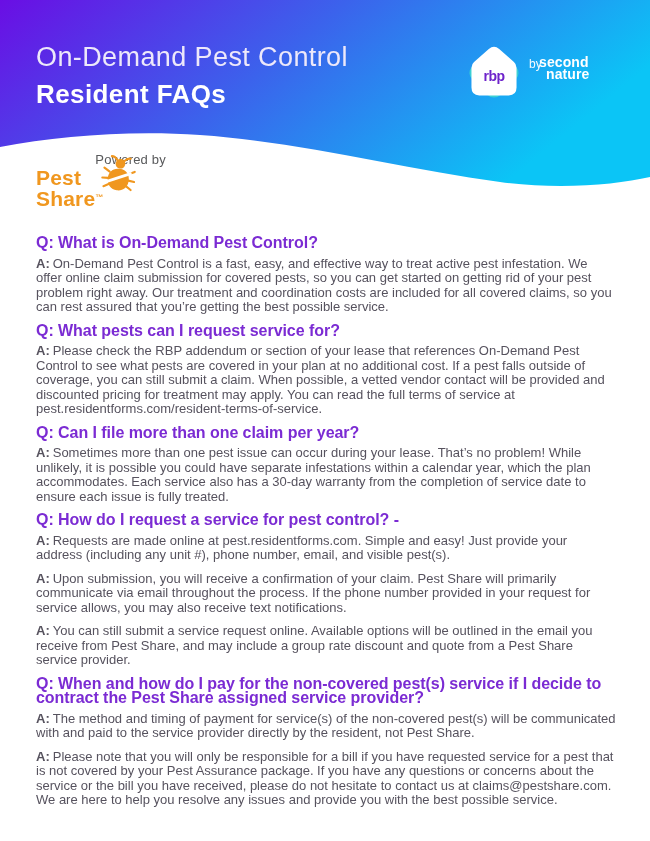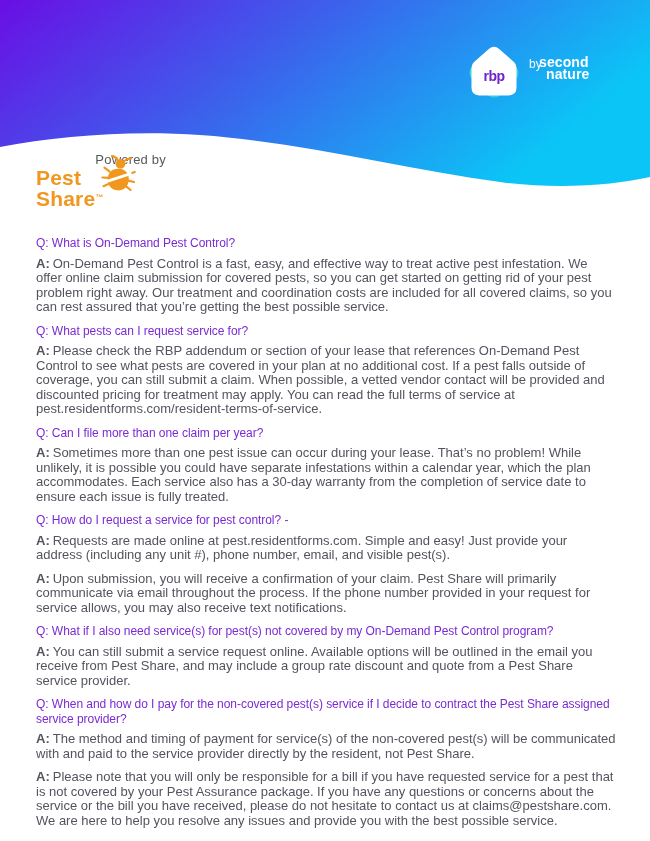--- a/index.html
+++ b/index.html
@@ -32,21 +32,21 @@
   .powered-label { font-size:13px; color:var(--powered-gray,#58595B); letter-spacing:0.2px; margin-left:3px;text-align:right; }
   .brand { font-size:21px; font-weight:800; color:var(--pestshare-orange,#F0971F); line-height:21px; letter-spacing:0.2px; }
   .share-row { }
   .tm { font-size:8px; font-weight:700; color:var(--pestshare-orange,#F0971F); vertical-align:super; }
   .bug-icon { position:absolute; left:64px; top:3px; width:38px; height:38px;
               color:var(--pestshare-orange,#F0971F); transform:rotate(8deg); }
 
   
   .content { padding:21px 34px 0 36px; }
   .faq-item { margin-bottom:9px; }
-  .question { font-size:12px; font-weight:400; color:var(--question-purple,#7B2BD3);
+  .question { font-size:16px; font-weight:700; color:var(--question-purple,#7B2BD3);
               line-height:14.5px; letter-spacing:-0.05px; margin-bottom:6px; }
   .answer { font-size:13px; color:var(--answer-gray,#56525E); line-height:14.5px; }
   .answer .a-prefix { font-weight:700; margin-right:3px; }
 </style>
 </head>
 <body>
 
 <div class="page">
 
   <header class="hero">
@@ -54,20 +54,24 @@
       <defs>
         <linearGradient id="heroGrad" x1="0" y1="0" x2="1" y2="0.35">
           <stop offset="0" stop-color="#6A0EE4"></stop>
           <stop offset="0.48" stop-color="#3B63EC"></stop>
           <stop offset="1" stop-color="#0BC5F6"></stop>
         </linearGradient>
       </defs>
       <path d="M0,0 H650 V177 C615,185 558,190 500,182 C400,168 300,142 200,135 C130,130 58,136 0,147 Z" fill="url(#heroGrad)"></path>
     </svg>
 
+    <div class="hero-text">
+      <div class="title1">On-Demand Pest Control</div>
+      <div class="title2">Resident FAQs</div>
+    </div>
 
     <div class="rbp-lockup">
       <div class="rbp-mark">
         <div class="rbp-diamond"></div>
         <svg class="rbp-house" viewBox="0 0 60 62" aria-hidden="true">
           <path d="M30,2 Q33,2 36,4.6 L53,19.5 Q56,22 56,26 L56,49 Q56,58 47,58 L13,58 Q4,58 4,49 L4,26 Q4,22 7,19.5 L24,4.6 Q27,2 30,2 Z" fill="#ffffff"></path>
         </svg>
         <span class="rbp-text">rbp</span>
       </div>
       <div class="byline">
@@ -120,21 +124,20 @@
   <section class="faq-item">
     <h3 class="question">Q: How do I request a service for pest control? -</h3>
     <p class="answer"><b class="a-prefix">A:</b><span class="a-text">Requests are made online at pest.residentforms.com. Simple and easy! Just provide your address (including any unit #), phone number, email, and visible pest(s).</span></p>
   </section>
 
   <section class="faq-item">
     <p class="answer"><b class="a-prefix">A:</b><span class="a-text">Upon submission, you will receive a confirmation of your claim. Pest Share will primarily communicate via email throughout the process. If the phone number provided in your request for service allows, you may also receive text notifications.</span></p>
   </section>
 
   <section class="faq-item">
-    <h3 class="question">Q: What if I also need service(s) for pest(s) not covered by my On-Demand Pest Control program?</h3>
     <p class="answer"><b class="a-prefix">A:</b><span class="a-text">You can still submit a service request online. Available options will be outlined in the email you receive from Pest Share, and may include a group rate discount and quote from a Pest Share service provider.</span></p>
   </section>
 
   <section class="faq-item">
     <h3 class="question">Q: When and how do I pay for the non-covered pest(s) service if I decide to contract the Pest Share assigned service provider?</h3>
     <p class="answer"><b class="a-prefix">A:</b><span class="a-text">The method and timing of payment for service(s) of the non-covered pest(s) will be communicated with and paid to the service provider directly by the resident, not Pest Share.</span></p>
   </section>
 
   <section class="faq-item">
     <p class="answer"><b class="a-prefix">A:</b><span class="a-text">Please note that you will only be responsible for a bill if you have requested service for a pest that is not covered by your Pest Assurance package. If you have any questions or concerns about the service or the bill you have received, please do not hesitate to contact us at claims@pestshare.com. We are here to help you resolve any issues and provide you with the best possible service.</span></p>

